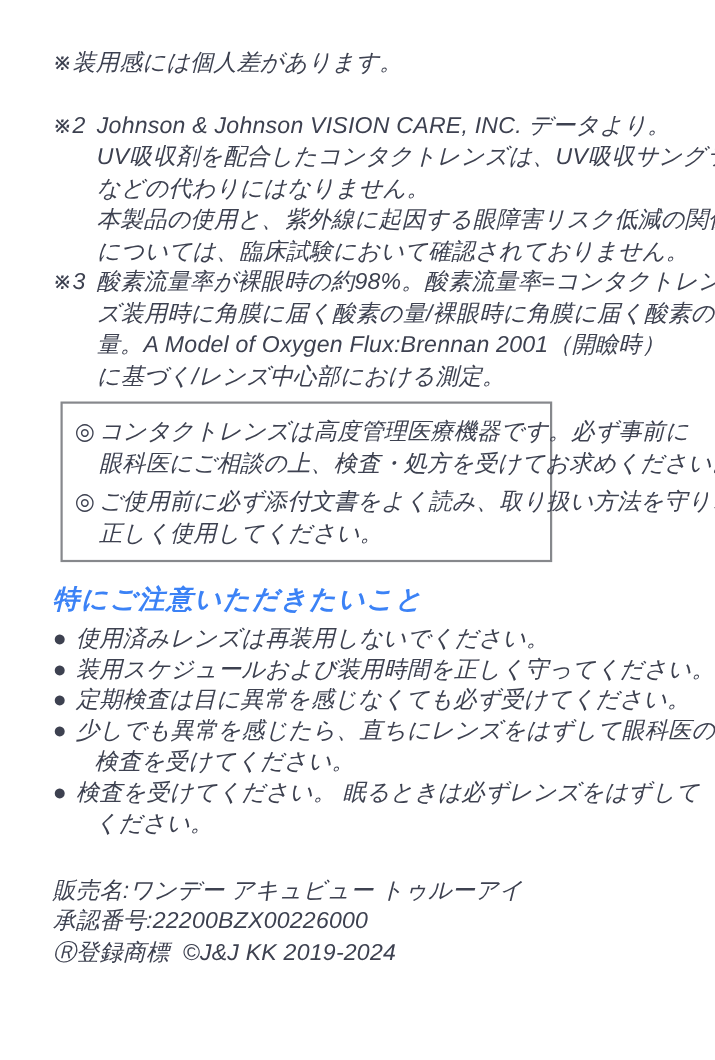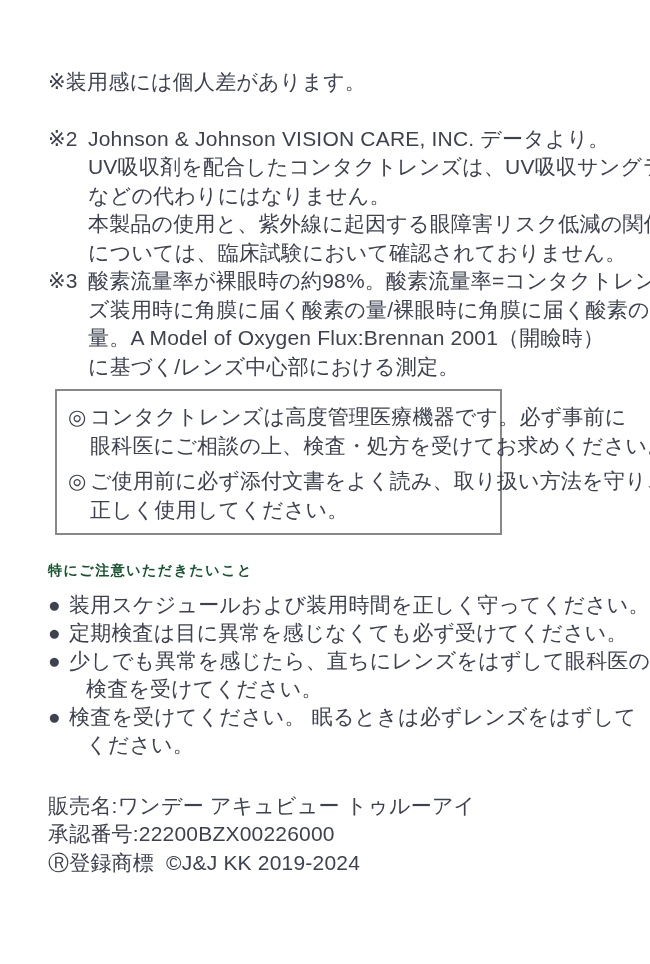--- a/index.html
+++ b/index.html
@@ -5,21 +5,21 @@
   * { margin: 0; padding: 0; box-sizing: border-box; }
   html, body { width: 650px; height: 964px; }
   body {
     background: #ffffff;
     color: #3d4150;
     font-family: "Liberation Sans", "DejaVu Sans", sans-serif;
     font-size: 21px;
     line-height: 28.5px;
     overflow: hidden;
   }
-  .doc { padding: 68px 16px 0 48px; }
+  .doc { padding: 44px 16px 0 48px; font-style: italic; }
   .line { white-space: pre; letter-spacing: 0.2px; }
 
   
   .personal { margin-bottom: 28px; }
   .nmark { display: inline-block; width: 40px; }
   .note .cont { margin-left: 40px; }
 
   
   .advisory-box {
     margin-top: 8px;
@@ -29,22 +29,22 @@
     padding: 12px 8px 9px 11px;
   }
   .amark { display: inline-block; width: 22px; }
   .advisory .cont-a { margin-left: 22px; }
   .advisory + .advisory { margin-top: 7px; }
 
   
   .cautions-heading {
     margin-top: 21px;
     font-weight: bold;
-    color: #14532d;
-    font-size: 14px;
+    color: #3b82f6;
+    font-size: 24px;
     letter-spacing: 1.5px;
     white-space: pre;
   }
   .cautions { margin-top: 6px; line-height: 28px; }
   .bmark { display: inline-block; width: 21px; }
   .caution .cont-b { margin-left: 38px; }
 
   
   .footer { margin-top: 33px; }
 </style>
@@ -81,20 +81,23 @@
     <div class="advisory">
       <div class="line"><span class="amark">◎</span><span>ご使用前に必ず添付文書をよく読み、取り扱い方法を守り、</span></div>
       <div class="line cont-a">正しく使用してください。</div>
     </div>
   </section>
 
   <h2 class="cautions-heading">特にご注意いただきたいこと</h2>
 
   <section class="cautions">
     <div class="caution">
+      <div class="line"><span class="bmark">●</span><span>使用済みレンズは再装用しないでください。</span></div>
+    </div>
+    <div class="caution">
       <div class="line"><span class="bmark">●</span><span>装用スケジュールおよび装用時間を正しく守ってください。</span></div>
     </div>
     <div class="caution">
       <div class="line"><span class="bmark">●</span><span>定期検査は目に異常を感じなくても必ず受けてください。</span></div>
     </div>
     <div class="caution">
       <div class="line"><span class="bmark">●</span><span>少しでも異常を感じたら、直ちにレンズをはずして眼科医の</span></div>
       <div class="line cont-b">検査を受けてください。</div>
     </div>
     <div class="caution">

